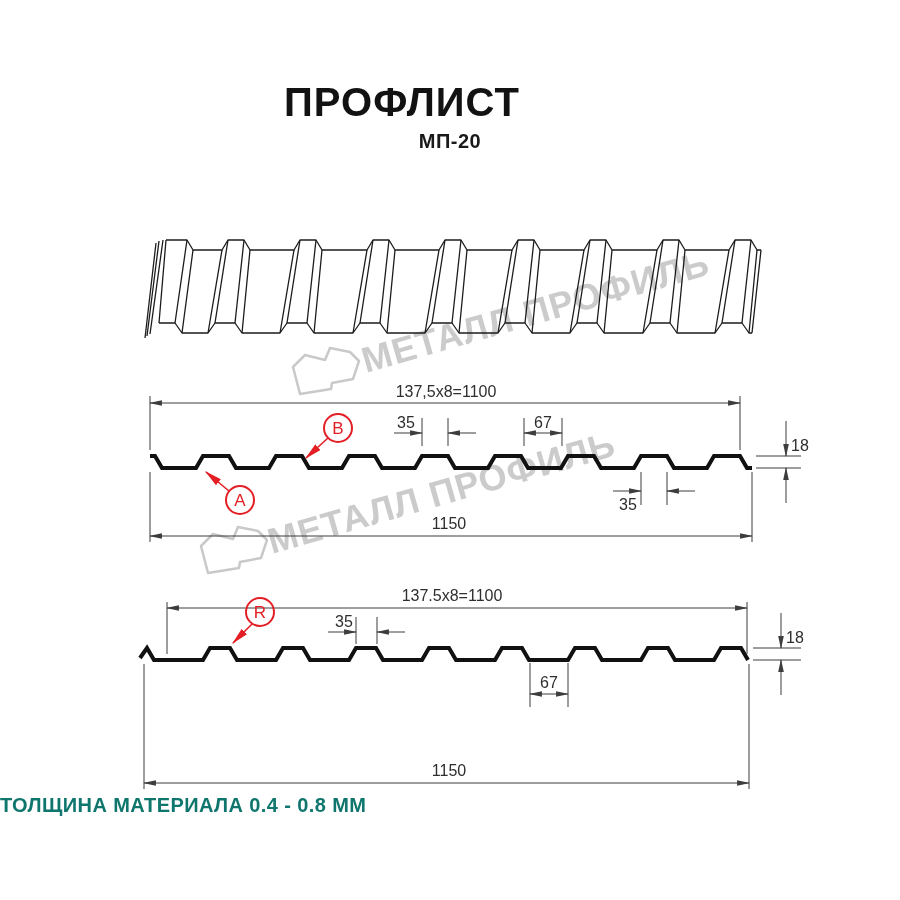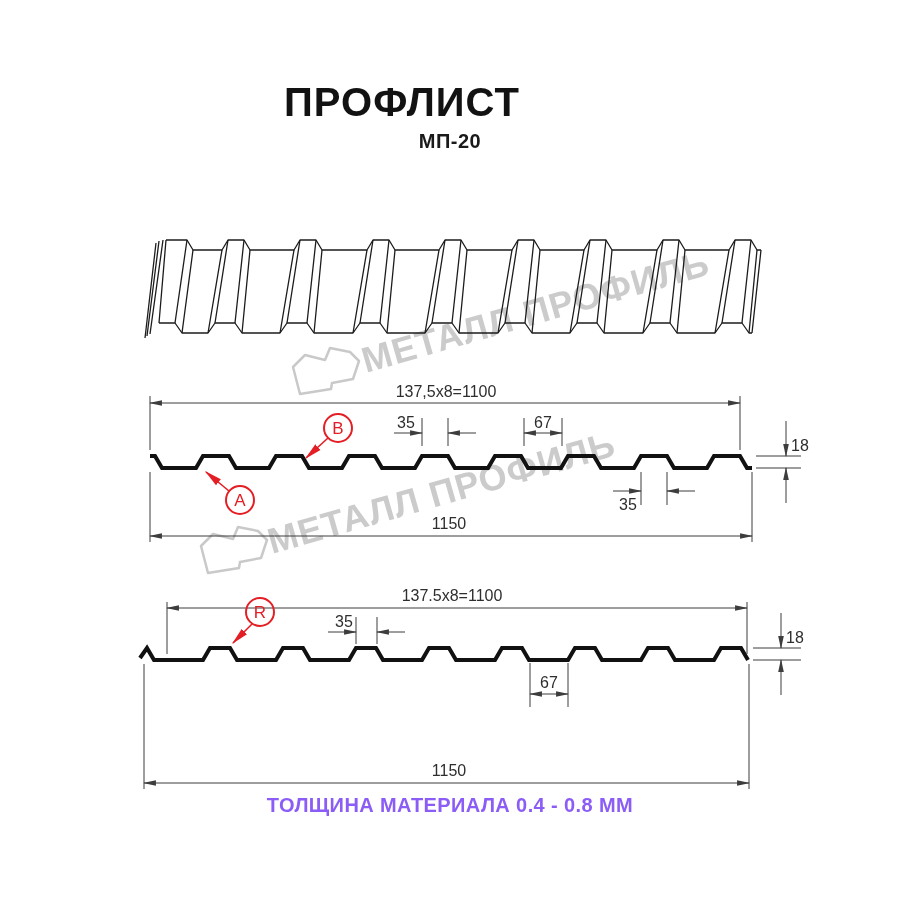--- a/index.html
+++ b/index.html
@@ -2,22 +2,22 @@
 <html><head>
 <meta charset="utf-8">
 <style>
   html,body{margin:0;padding:0;background:#ffffff;}
   .page{position:relative;width:900px;height:900px;background:#fff;overflow:hidden;
         font-family:"Liberation Sans", sans-serif;}
   .title{position:absolute;top:80px;left:4px;width:796px;text-align:center;
          font-size:40px;font-weight:800;letter-spacing:1px;color:#121212;}
   .subtitle{position:absolute;top:130px;left:0;width:900px;text-align:center;
          font-size:20px;font-weight:700;letter-spacing:.5px;color:#1a1a1a;}
-  .footer-note{position:absolute;top:794px;left:0;width:900px;text-align:center;
-         font-size:20px;font-weight:600;letter-spacing:.4px;color:#8b5cf6;}
+  .footer-note{position:absolute;top:794px;left:0;width:900px;
+         font-size:20px;font-weight:600;letter-spacing:.4px;color:#0f766e;}
   svg{position:absolute;top:0;left:0;}
   .thick{stroke:#111;stroke-width:4;fill:none;stroke-linejoin:miter;}
   .thin{stroke:#3d3d3d;stroke-width:1;fill:none;}
   .draw{stroke:#1c1c1c;stroke-width:1.3;fill:none;stroke-linejoin:round;}
   .dimtext{font-family:"Liberation Sans",sans-serif;font-size:16px;fill:#2e2e2e;}
   .red{stroke:#e31e24;fill:none;stroke-width:2;}
   .redthin{stroke:#e31e24;fill:none;stroke-width:1.6;}
   .redtext{font-family:"Liberation Sans",sans-serif;font-size:17px;fill:#e31e24;}
   .wm{stroke:#c9c9c9;stroke-width:2.5;fill:none;stroke-linejoin:round;}
   .wmtext{font-family:"Liberation Sans",sans-serif;font-size:36px;font-weight:bold;

